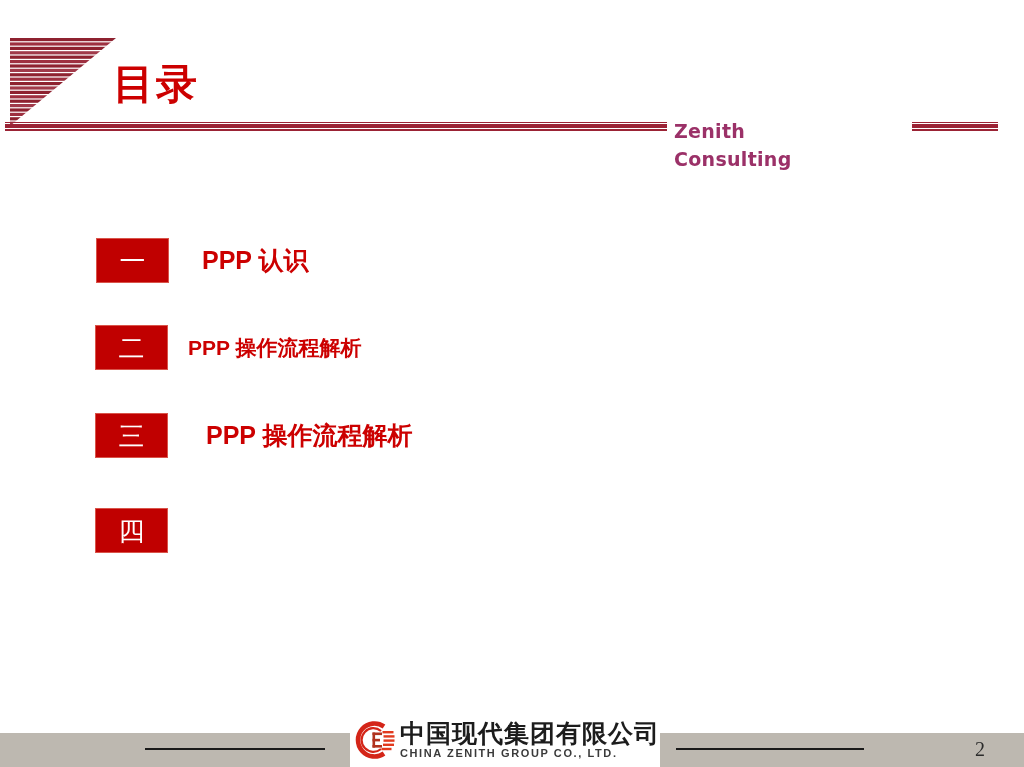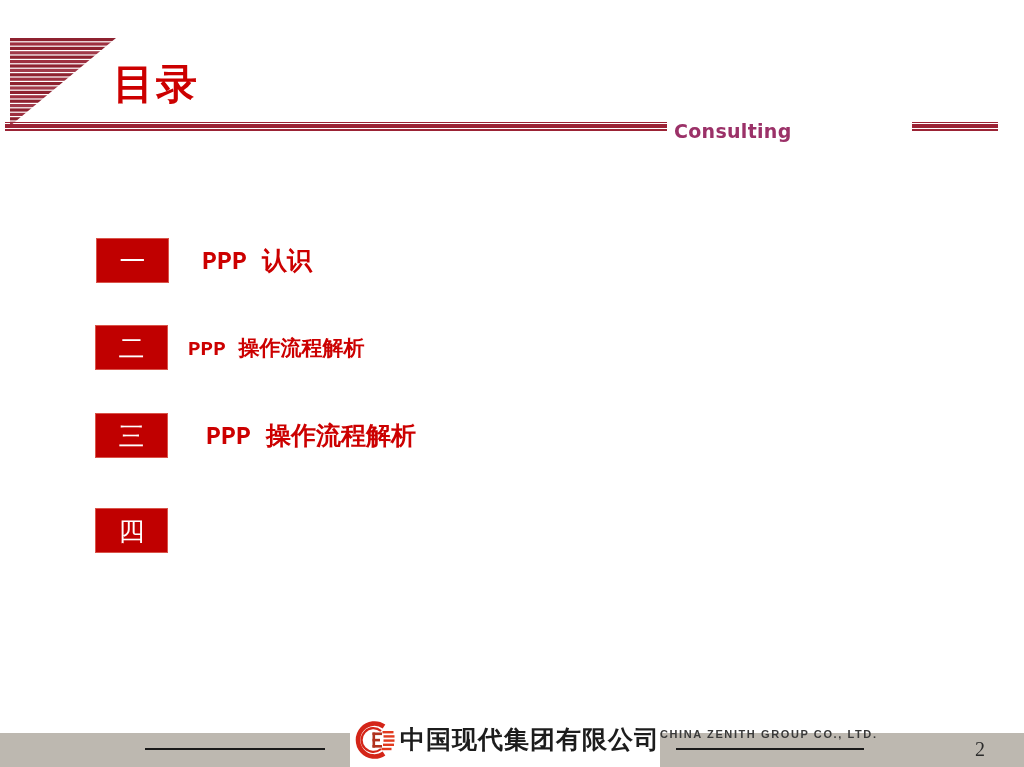--- a/index.html
+++ b/index.html
@@ -107,21 +107,21 @@
     font-size: 26px;
     font-weight: normal;
     line-height: 1;
     box-sizing: border-box;
     font-family: "DejaVu Sans", "Liberation Sans", sans-serif;
   }
   .toc-label {
     color: #CC0000;
     font-weight: bold;
     white-space: nowrap;
-    font-family: Liberation Mono, monospace;
+    font-family: Liberation Sans, sans-serif;
   }
 
   #toc-1 { left: 96px; top: 238px; }
   #toc-1 .toc-label { font-size: 25px; margin-left: 33px; }
 
   #toc-2 { left: 95px; top: 325px; }
   #toc-2 .toc-label { font-size: 21px; margin-left: 20px; }
 
   #toc-3 { left: 95px; top: 413px; }
   #toc-3 .toc-label { font-size: 25px; margin-left: 38px; }
@@ -169,21 +169,21 @@
   }
   .logo-mark {
     width: 46px;
     height: 46px;
     flex: 0 0 46px;
     position: relative;
     margin-right: 4px;
   }
   .logo-text {
     display: flex;
-    flex-direction: row;
+    flex-direction: column;
     justify-content: center;
     line-height: 1;
   }
   .logo-cn {
     font-size: 25px;
     font-weight: bold;
     color: #1c1c1c;
     letter-spacing: 1px;
     white-space: nowrap;
     font-family: "DejaVu Sans", "Liberation Sans", sans-serif;
@@ -243,20 +243,21 @@
       <div class="thick"></div>
       <div class="thin-bot"></div>
   </div>
   <div class="rule" id="rule-right">
     <div class="thin-top"></div>
       <div class="thick"></div>
       <div class="thin-bot"></div>
   </div>
 
   <div class="brand">
+    <span>Zenith</span>
     <span>Consulting</span>
   </div>
 
   <div class="toc-item" id="toc-1">
     <div class="num-box">一</div>
     <div class="toc-label">PPP 认识</div>
   </div>
 
   <div class="toc-item" id="toc-2">
     <div class="num-box">二</div>

